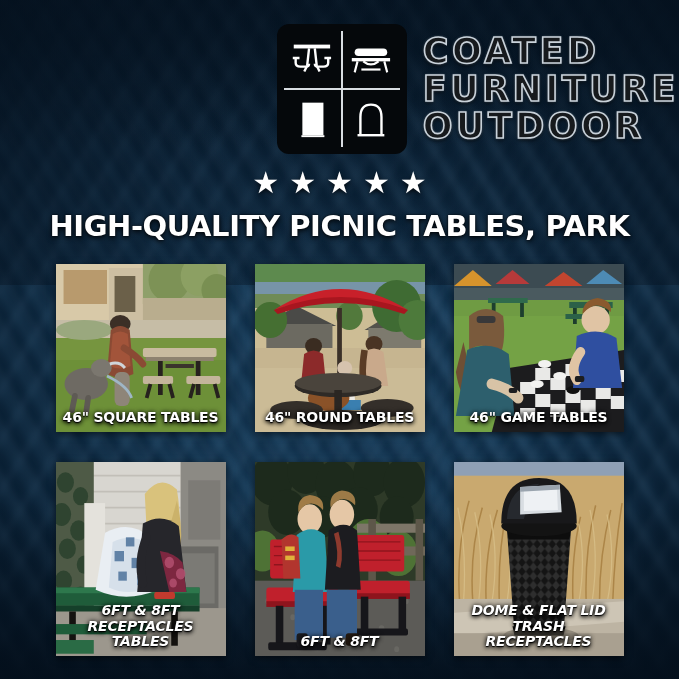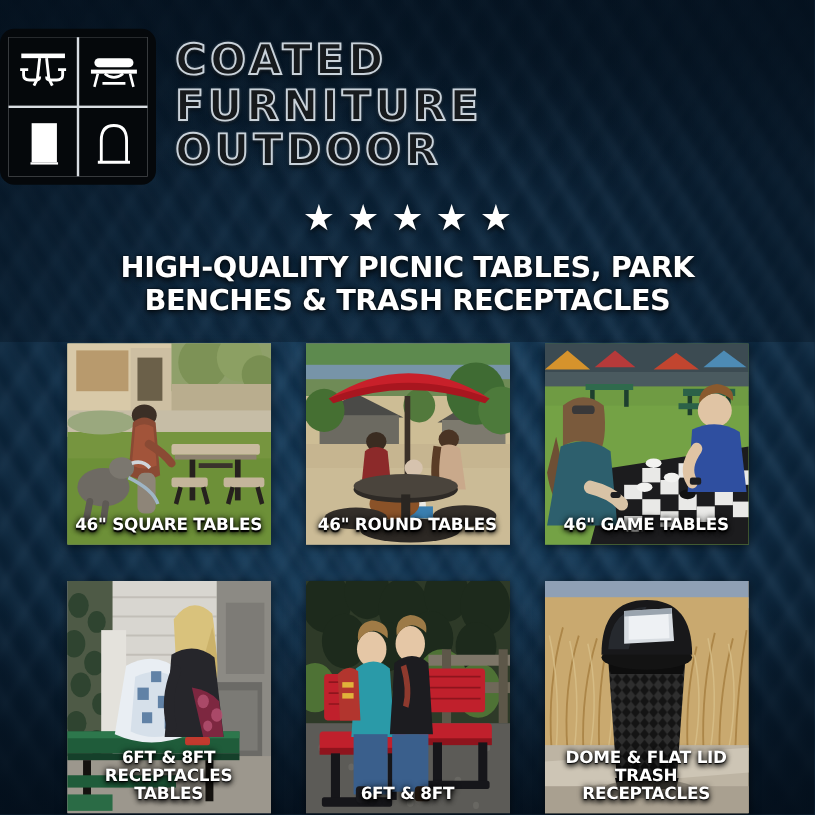--- a/index.html
+++ b/index.html
@@ -49,21 +49,21 @@
   .bg-dark-panel {
     position:absolute; left:0; right:0; top:0; height:285px;
     background:linear-gradient(180deg, rgba(2,10,20,.58), rgba(2,10,20,.30));
   }
 
   
   #content { position:relative; z-index:2; width:679px; height:679px; }
 
   
   .logo-row {
-    display:flex; align-items:center; justify-content:flex-start;
+    display:flex; align-items:center; justify-content:flex-end;
     gap:16px; padding-top:24px;
   }
   .logo-mark {
     width:130px; height:130px; flex:none;
     background:#05080b;
     border-radius:12px;
     padding:7px;
   }
   .logo-grid {
     width:100%; height:100%;
@@ -98,21 +98,21 @@
   .star { font-size:30px; line-height:1; color:#ffffff;
           text-shadow:0 2px 4px rgba(0,0,0,.75); }
 
   
   .headline {
     margin-top:12px;
     text-align:center;
     color:#ffffff;
     font-family:"DejaVu Sans", sans-serif;
     font-weight:700;
-    font-size:24px;
+    font-size:29px;
     line-height:1.12;
     letter-spacing:-.4px;
     text-shadow:0 2px 5px rgba(0,0,0,.85), 0 0 2px rgba(0,0,0,.9);
     padding:0 40px;
   }
   .headline span { display:block; }
 
   
   .tiles {
     margin:22px auto 0;
@@ -134,21 +134,21 @@
     color:#fff;
     font-family:"DejaVu Sans", sans-serif;
     font-weight:700;
     font-size:14px;
     line-height:1.1;
     letter-spacing:-.2px;
     text-shadow:0 2px 4px rgba(0,0,0,.95), 0 0 5px rgba(0,0,0,.9), 0 1px 1px rgba(0,0,0,1);
     padding:0 4px;
   }
   .tile-caption .cap-l { display:block; }
-  .tile.tall { height:194px; }
+  .tile.tall { height:194px;font-style:italic; }
 </style>
 </head>
 <body>
 
 <div id="bg-layer">
   <div class="bg-base"></div>
   <div class="bg-mesh"></div>
   <div class="bg-mesh2"></div>
   <div class="bg-dark-panel"></div>
   <div class="bg-vignette"></div>
@@ -209,21 +209,20 @@
   <div class="stars">
     <span class="star">★</span>
     <span class="star">★</span>
     <span class="star">★</span>
     <span class="star">★</span>
     <span class="star">★</span>
   </div>
 
   <div class="headline">
     <span>HIGH-QUALITY PICNIC TABLES, PARK</span>
-    <span>BENCHES &amp; TRASH RECEPTACLES</span>
   </div>
 
   <div class="tiles">
 
     <div class="tile">
       <div class="tile-art">
         <svg viewBox="0 0 180 168" preserveAspectRatio="none" style="width:100%;height:100%;display:block">
           <rect x="0" y="0" width="180" height="168" fill="#9fb07e"></rect>
           <rect x="0" y="0" width="180" height="70" fill="#cfc3a8"></rect>
           <rect x="0" y="0" width="92" height="66" fill="#d8c9a8"></rect>

